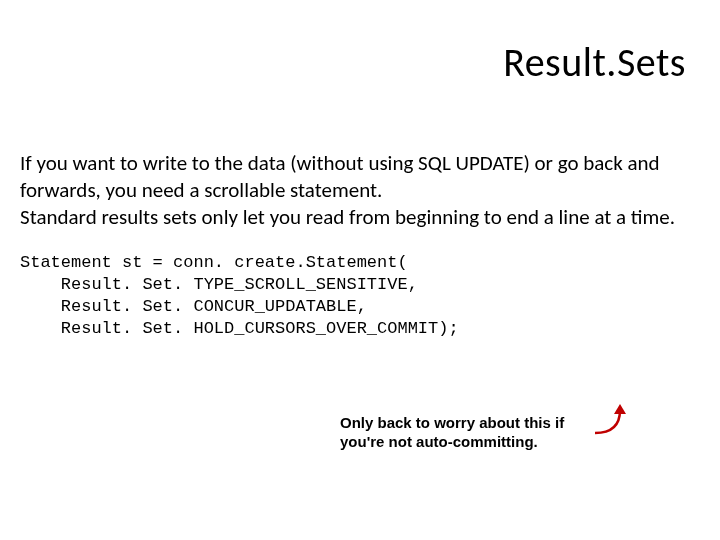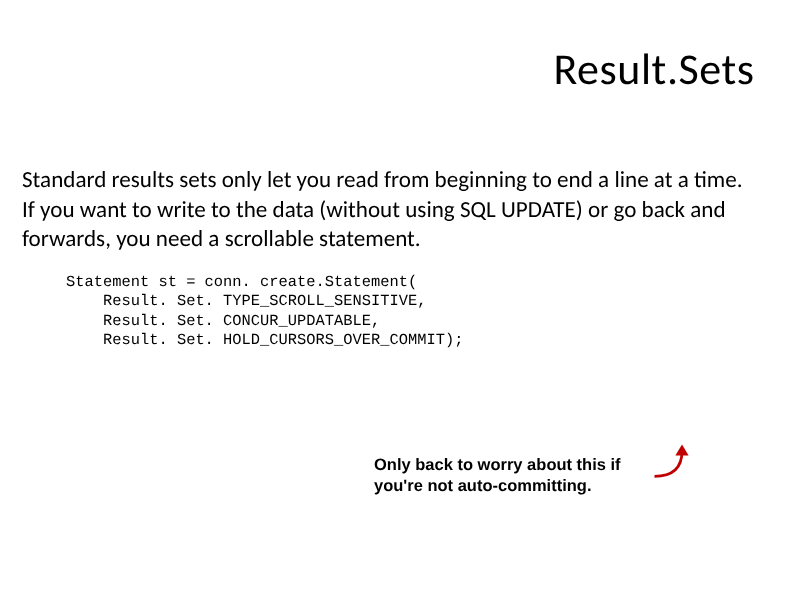--- a/index.html
+++ b/index.html
@@ -32,24 +32,23 @@
     left: 20px;
     right: 20px;
     font-size: 21px;
     line-height: 1.28;
   }
   .body p {
     margin: 0;
   }
   .code {
     font-family: "Courier New", Courier, monospace;
-    font-size: 14px;
+    font-size: 17px;
     line-height: 1.28;
     white-space: pre;
-    margin-left: 40px;
   }
   .note {
     position: absolute;
     top: 414px;
     left: 340px;
     width: 230px;
     font-family: Arial, sans-serif;
     font-size: 15px;
     font-weight: 700;
     line-height: 1.25;
@@ -63,22 +62,22 @@
   }
 </style>
 </head>
 <body>
 
 <div class="slide">
 
   <div class="title">Result.Sets</div>
 
   <div class="body">
+    <p>If you want to write to the data (without using SQL UPDATE) or go back and forwards, you need a scrollable statement.</p>
     <p>Standard results sets only let you read from beginning to end a line at a time.</p>
-    <p>If you want to write to the data (without using SQL UPDATE) or go back and forwards, you need a scrollable statement.</p>
     <div class="code">
 <span>Statement st = conn. create.Statement(</span>
 <span>    Result. Set. TYPE_SCROLL_SENSITIVE,</span>
 <span>    Result. Set. CONCUR_UPDATABLE,</span>
 <span>    Result. Set. HOLD_CURSORS_OVER_COMMIT);</span>
     </div>
   </div>
 
   <div class="note">Only back to worry about this if you're not auto-committing.</div>
 

